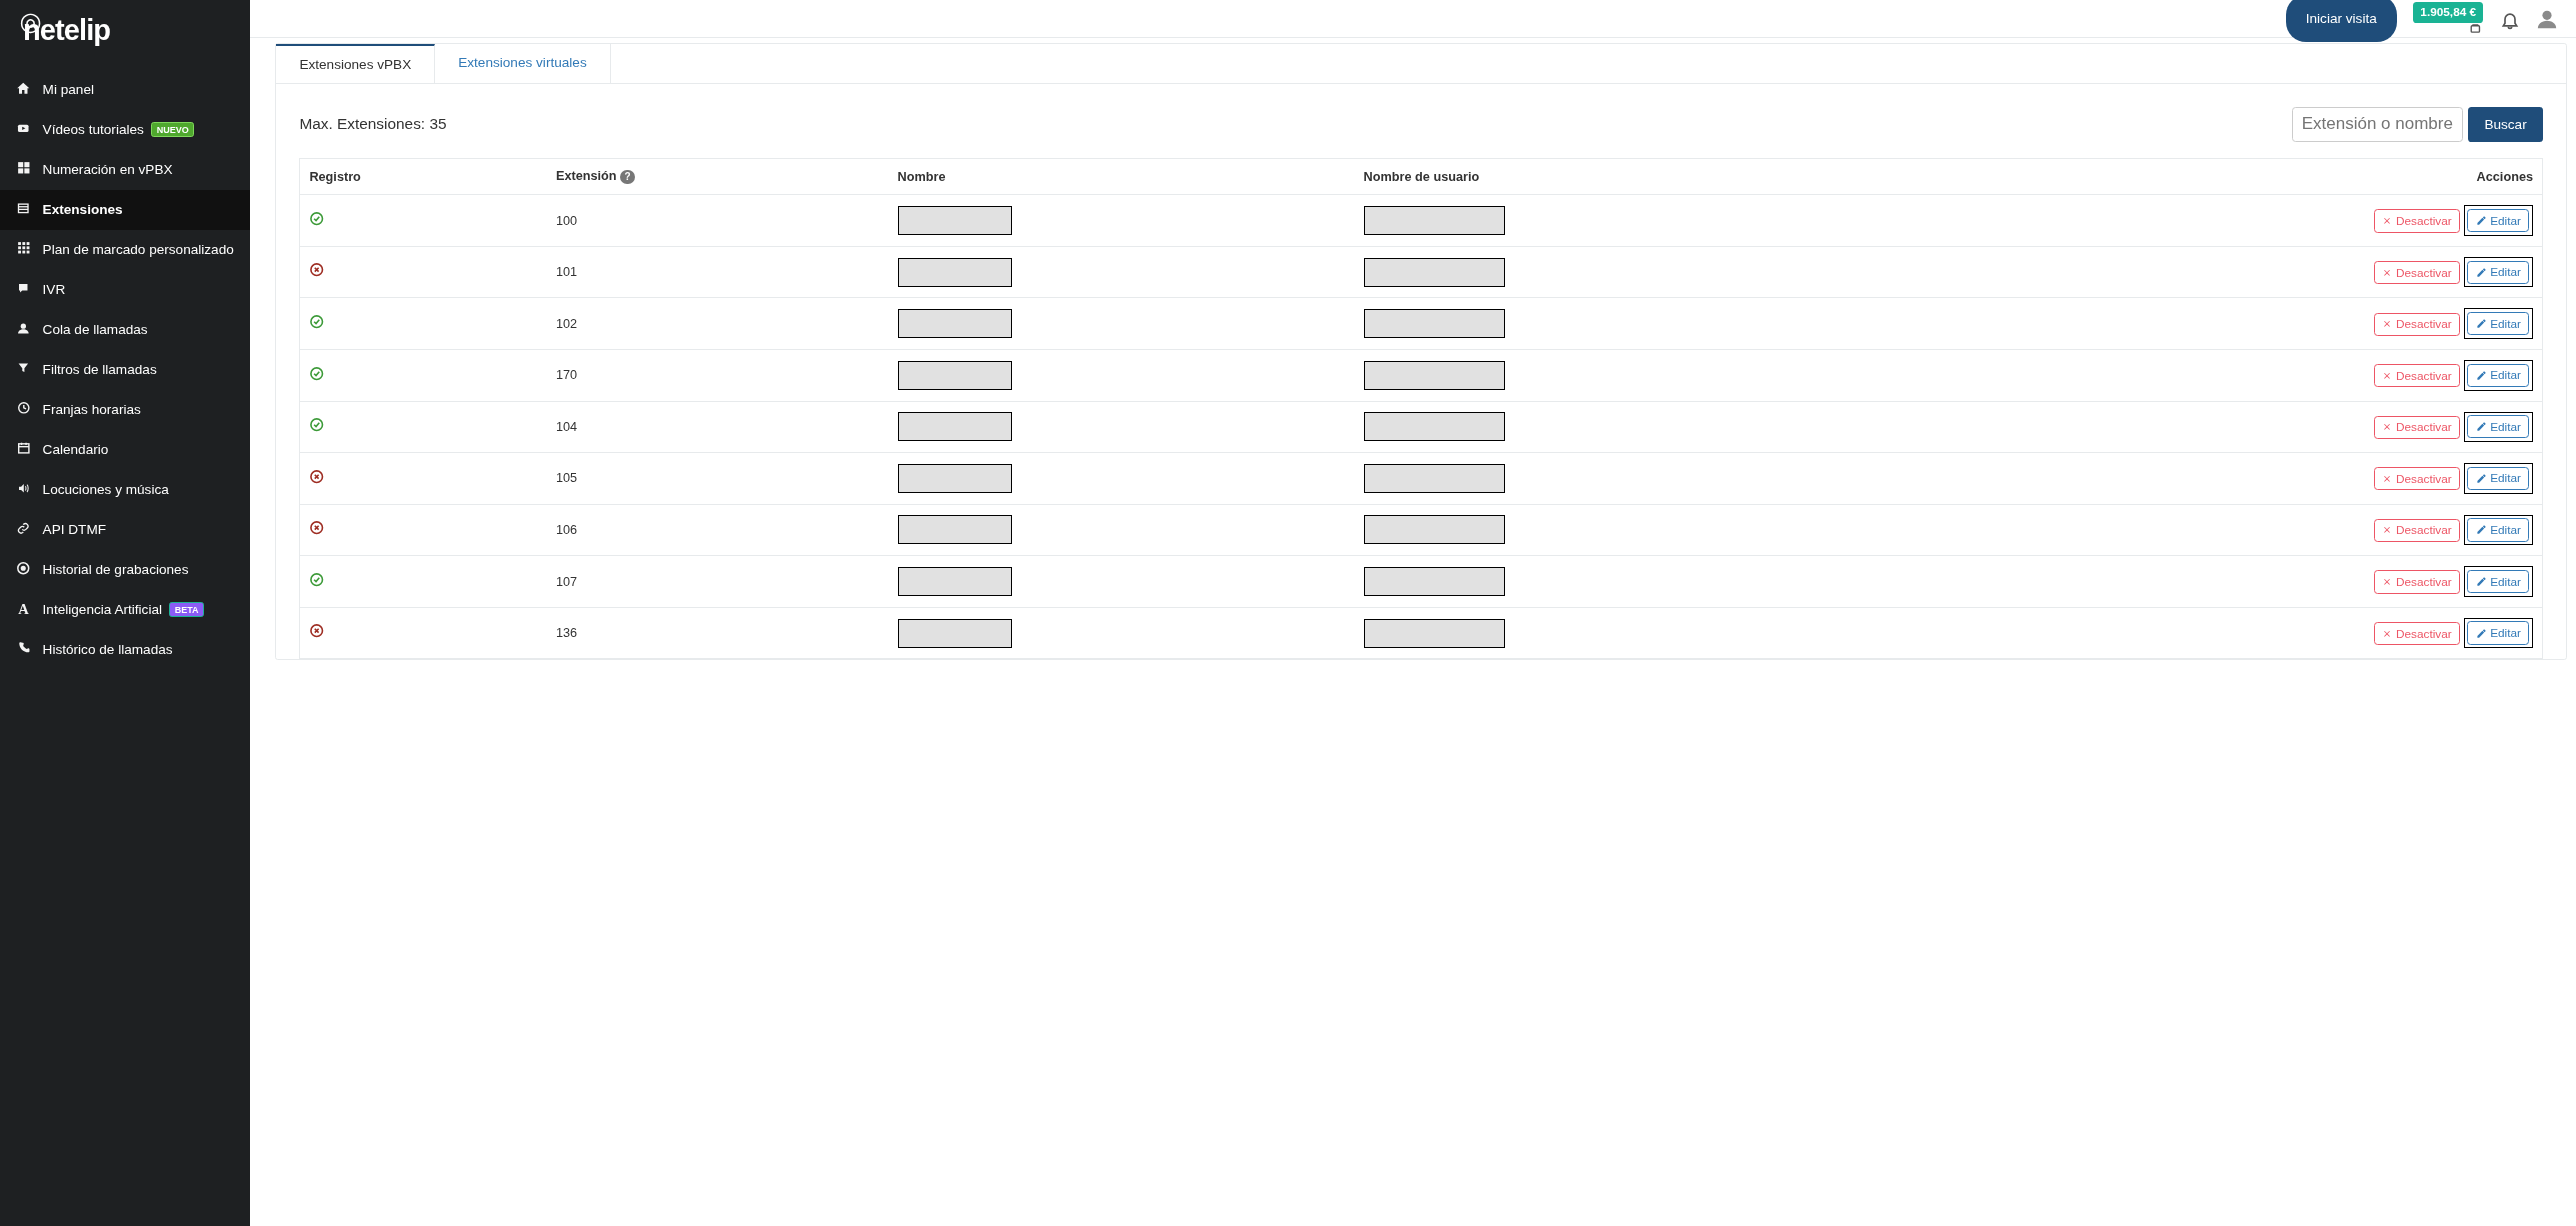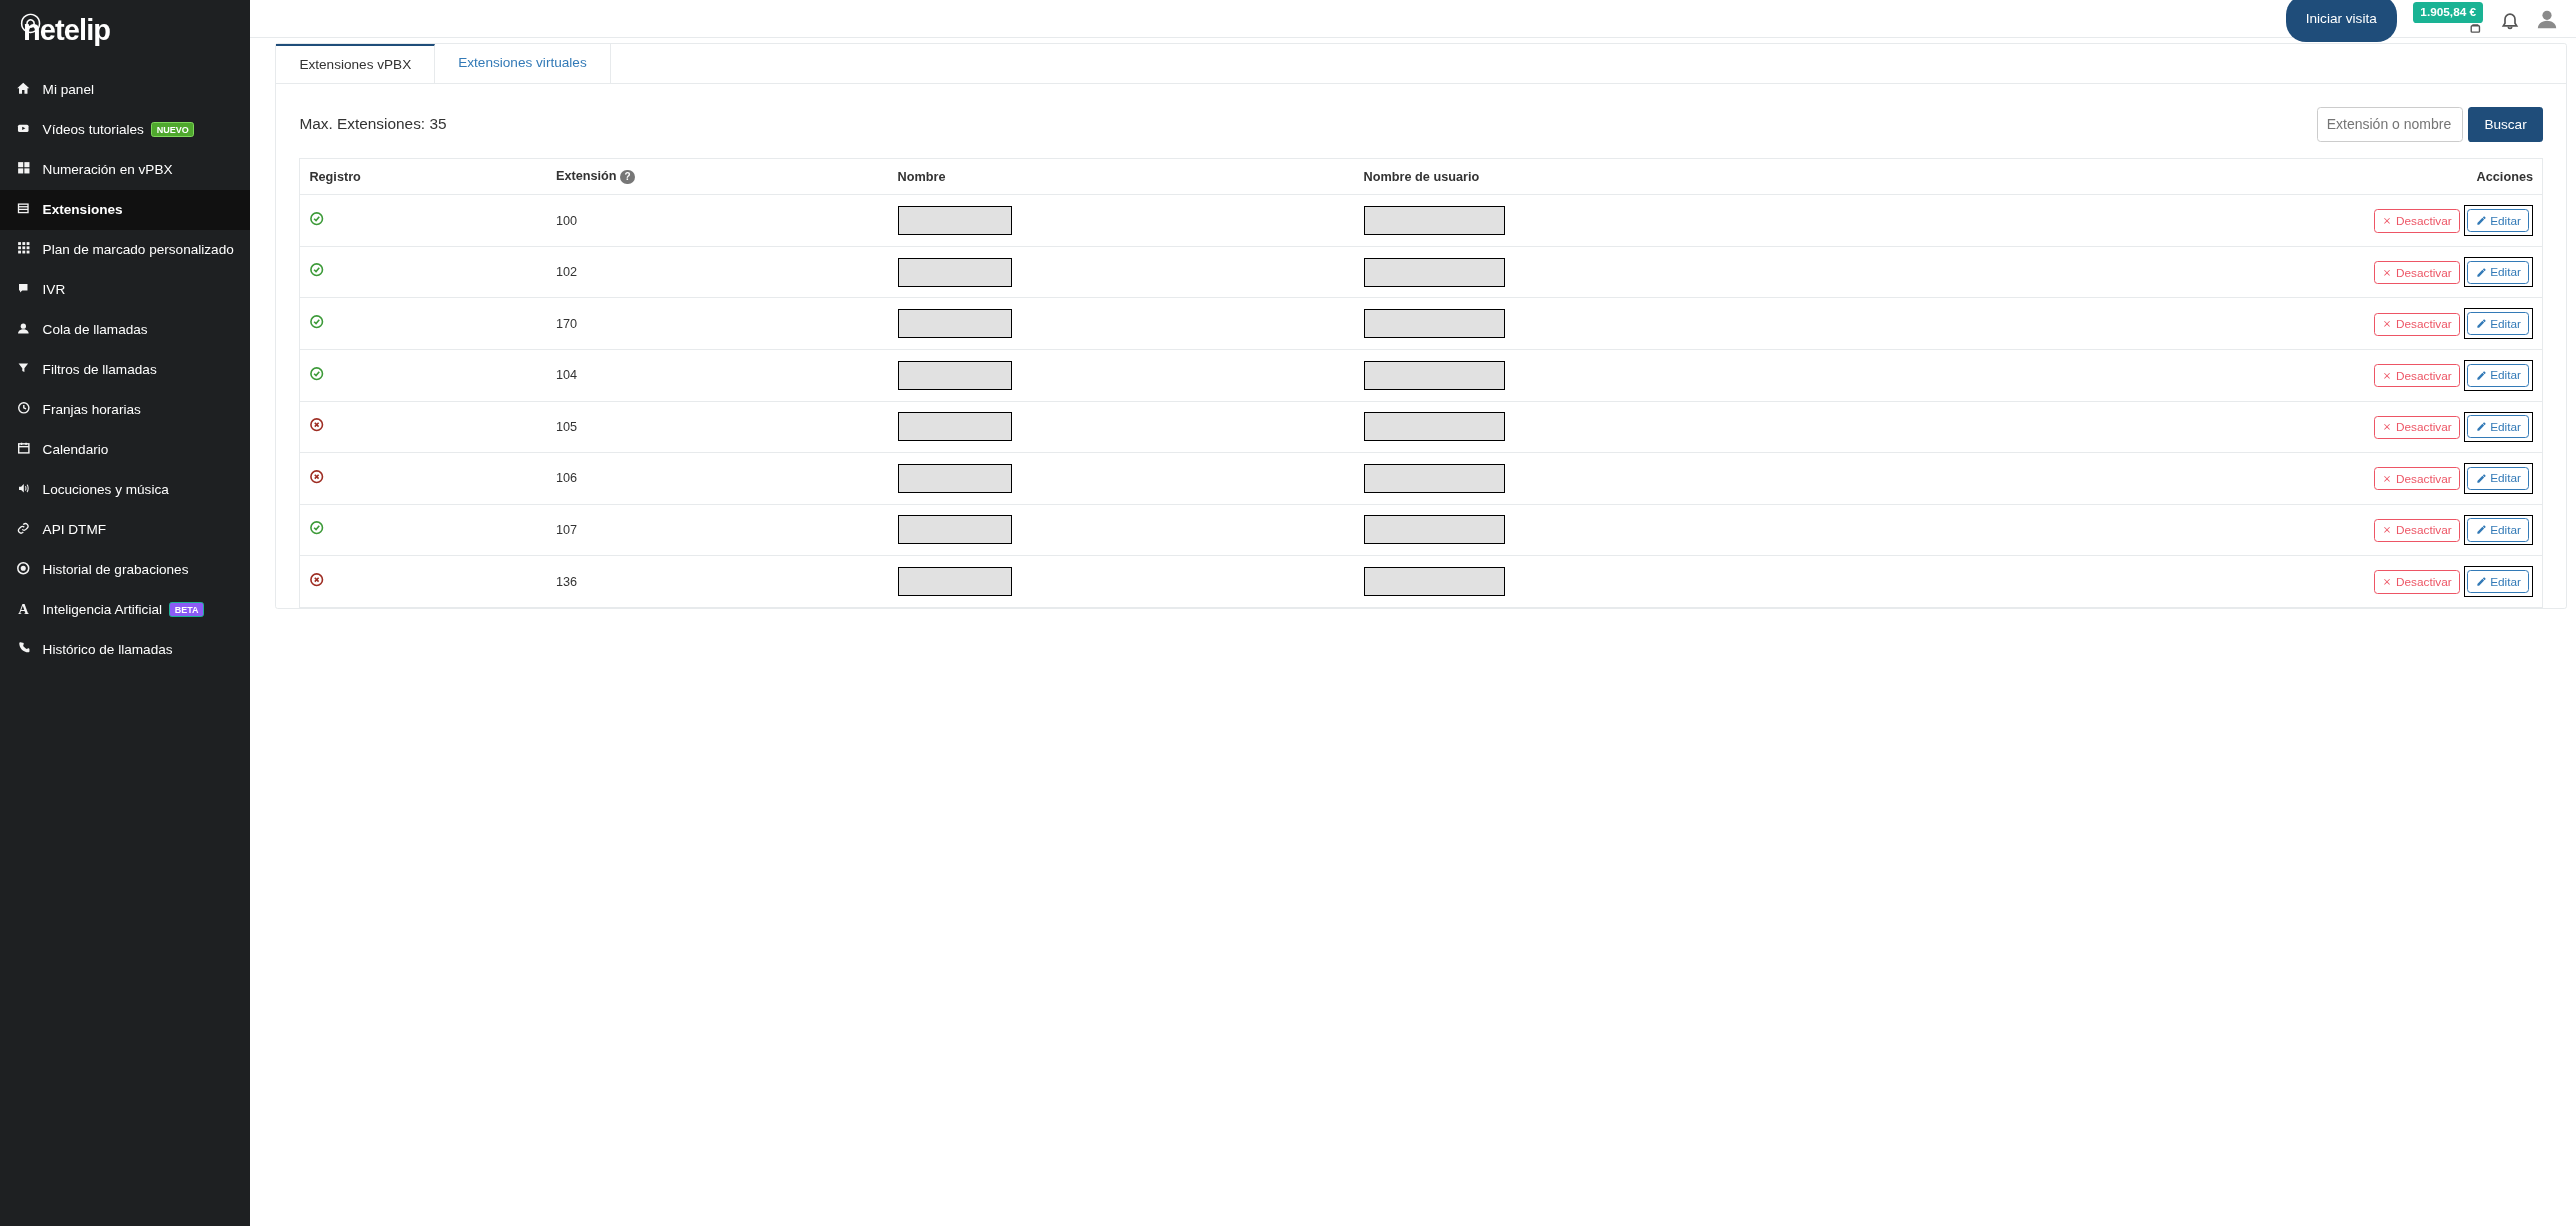--- a/index.html
+++ b/index.html
@@ -39,21 +39,21 @@
 .content{flex:1;overflow:auto;padding:0 9px 18px 25.4px;}
 .card{background:#fff;border:0.9px solid #e7eaec;border-radius:2.7px;margin-top:5.4px;}
 .tabs{display:flex;border-bottom:0.9px solid #e7eaec;}
 .tab{padding:11px 23px;font-size:13.6px;cursor:pointer;border-right:0.9px solid #e7eaec;}
 .tab.active{border-top:2.7px solid #1f4d7a;margin-top:-0.9px;background:#fff;}
 .tab.inactive{color:#337ab7;}
 .card-body{padding:23px 23px 0;}
 .extbar{display:flex;align-items:center;margin-bottom:16.3px;}
 .extmsg{font-size:15.4px;}
 .extbar .right{margin-left:auto;display:flex;gap:5.4px;}
-.search{border:0.9px solid #ccc;border-radius:3.6px;height:35px;width:146px;padding:0 9px;font-size:14px;}
+.search{border:0.9px solid #ccc;border-radius:3.6px;height:35px;width:171px;padding:0 9px;font-size:17px;}
 .btn-search{background:#1f4d7a;color:#fff;border:none;border-radius:3.6px;padding:0 16.3px;height:35px;font-size:13.6px;cursor:pointer;}
 
 
 table{width:100%;border-collapse:collapse;border:0.9px solid #e7eaec;}
 th,td{text-align:left;padding:10px 9px;border-bottom:0.9px solid #e7eaec;font-size:12.7px;}
 th{font-weight:700;}
 th:last-child,td:last-child{text-align:right;}
 td .mask{display:inline-block;background:#e1e1e1;border:1.8px solid #000;height:29px;width:114px;vertical-align:middle;}
 
 td.mask-cell{padding-top:5.4px;padding-bottom:5.4px;}
@@ -255,20 +255,34 @@
                   <td>100</td>
                   <td class="mask-cell"><span class="mask"></span></td>
                   <td class="mask-cell"><span class="mask" style="width: 141px;"></span></td>
                   <td class="cell-actions"><span class="btn-sm btn-deact"><svg width="10" height="10" viewBox="0 0 24 24" fill="currentColor">
                         <path d="M19 6l-1.4-1.4L12 10.2 6.4 4.6 5 6l5.6 5.6L5 17.2l1.4 1.4 5.6-5.6 5.6 5.6 1.4-1.4-5.6-5.6z"></path>
                       </svg> Desactivar</span><span class="editgroup"><span class="btn-sm btn-edit"><svg width="11" height="11" viewBox="0 0 24 24" fill="currentColor">
                           <path d="M3 17.25V21h3.75l11-11-3.75-3.75-11 11zM20.7 7.05a1 1 0 000-1.4l-2.35-2.35a1 1 0 00-1.4 0L15 5.25 18.75 9l1.95-1.95z"></path>
                         </svg> Editar</span></span></td>
                 </tr>
                 <tr>
+                  <td><span class="status-bad"><svg width="15.4" height="15.4" viewBox="0 0 24 24" fill="none" stroke="currentColor" stroke-width="2.5">
+                        <circle cx="12" cy="12" r="9"></circle>
+                        <path d="M9 9l6 6M15 9l-6 6"></path>
+                      </svg></span></td>
+                  <td>101</td>
+                  <td class="mask-cell"><span class="mask"></span></td>
+                  <td class="mask-cell"><span class="mask" style="width: 141px;"></span></td>
+                  <td class="cell-actions"><span class="btn-sm btn-deact"><svg width="10" height="10" viewBox="0 0 24 24" fill="currentColor">
+                        <path d="M19 6l-1.4-1.4L12 10.2 6.4 4.6 5 6l5.6 5.6L5 17.2l1.4 1.4 5.6-5.6 5.6 5.6 1.4-1.4-5.6-5.6z"></path>
+                      </svg> Desactivar</span><span class="editgroup"><span class="btn-sm btn-edit"><svg width="11" height="11" viewBox="0 0 24 24" fill="currentColor">
+                          <path d="M3 17.25V21h3.75l11-11-3.75-3.75-11 11zM20.7 7.05a1 1 0 000-1.4l-2.35-2.35a1 1 0 00-1.4 0L15 5.25 18.75 9l1.95-1.95z"></path>
+                        </svg> Editar</span></span></td>
+                </tr>
+                <tr>
                   <td><span class="status-ok"><svg width="15.4" height="15.4" viewBox="0 0 24 24" fill="none" stroke="currentColor" stroke-width="2.5">
                         <circle cx="12" cy="12" r="9"></circle>
                         <path d="M8 12l3 3 5-6"></path>
                       </svg></span></td>
                   <td>102</td>
                   <td class="mask-cell"><span class="mask"></span></td>
                   <td class="mask-cell"><span class="mask" style="width: 141px;"></span></td>
                   <td class="cell-actions"><span class="btn-sm btn-deact"><svg width="10" height="10" viewBox="0 0 24 24" fill="currentColor">
                         <path d="M19 6l-1.4-1.4L12 10.2 6.4 4.6 5 6l5.6 5.6L5 17.2l1.4 1.4 5.6-5.6 5.6 5.6 1.4-1.4-5.6-5.6z"></path>
                       </svg> Desactivar</span><span class="editgroup"><span class="btn-sm btn-edit"><svg width="11" height="11" viewBox="0 0 24 24" fill="currentColor">

